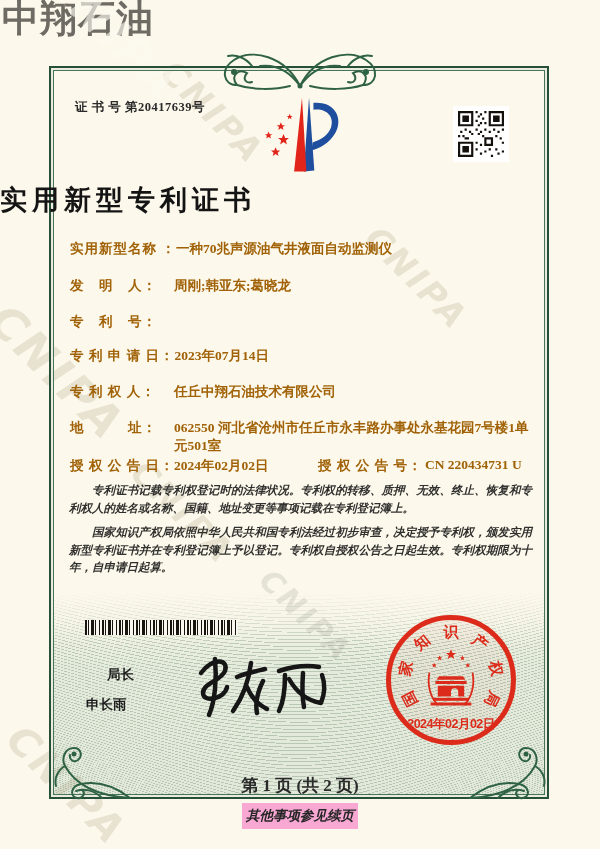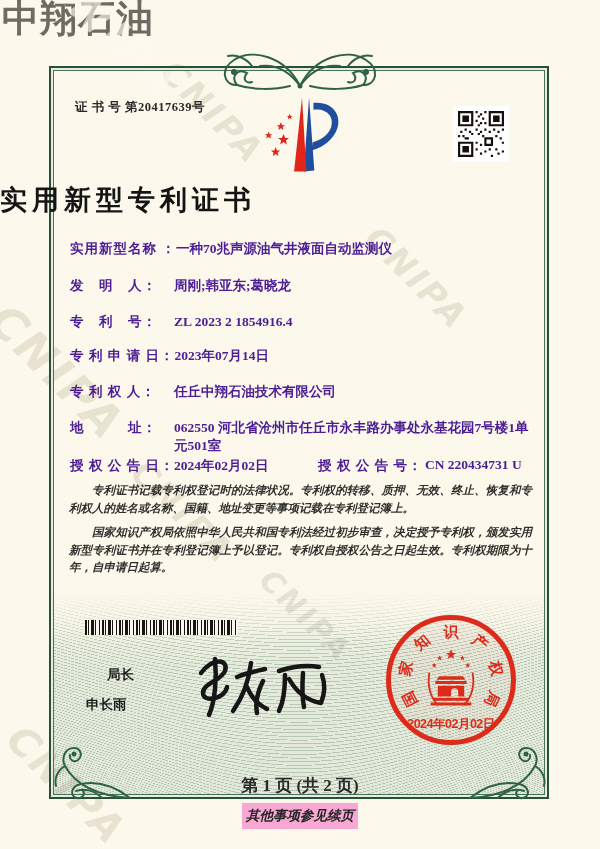--- a/index.html
+++ b/index.html
@@ -55,21 +55,21 @@
   .certno{position:absolute;left:75px;top:99px;font-size:12.5px;font-weight:700;letter-spacing:0.5px;color:#2a2a2a;text-align:center;}
   .cnipa-logo{position:absolute;left:257px;top:94px;width:90px;height:88px;}
   .qr{position:absolute;left:453px;top:106px;width:56px;height:56px;background:#fff;}
   .qr svg{position:absolute;left:5px;top:5px;width:46px;height:46px;}
   .title{
     position:absolute;left:0;top:182px;width:600px;text-align:left;
     font-size:27px;font-weight:700;letter-spacing:5px;color:#141414;
   }
 
   
-  .row{position:absolute;left:70px;width:470px;display:flex;font-size:13.5px;font-weight:600;color:#4c1d95;}
+  .row{position:absolute;left:70px;width:470px;display:flex;font-size:13.5px;font-weight:600;color:#a16207;}
   .row .lbl{flex:0 0 104px;letter-spacing:1px;white-space:pre;}
   .row .val{flex:1;max-width:356px;line-height:18px;}
   .r1{top:240px}.r2{top:277px}.r3{top:313px}.r4{top:347px}.r5{top:383px}.r6{top:419px}
   .r7{top:457px;display:block;}
   .r7 .lbl2{position:absolute;left:248px;letter-spacing:1px;white-space:pre;}
   .r7 .val2{position:absolute;left:355px;}
 
   
   .legal{position:absolute;left:69px;top:482px;width:463px;}
   .legal p{
@@ -209,21 +209,20 @@
   <div class="row r1">
     <span class="lbl">实用新型名称 ：</span>
     <span class="val">一种70兆声源油气井液面自动监测仪</span>
   </div>
   <div class="row r2">
     <span class="lbl">发　明　人：</span>
     <span class="val">周刚;韩亚东;葛晓龙</span>
   </div>
   <div class="row r3">
     <span class="lbl">专　利　号：</span>
-    <span class="val">ZL 2023 2 1854916.4</span>
   </div>
   <div class="row r4">
     <span class="lbl">专 利 申 请 日：</span>
     <span class="val">2023年07月14日</span>
   </div>
   <div class="row r5">
     <span class="lbl">专 利 权 人：</span>
     <span class="val">任丘中翔石油技术有限公司</span>
   </div>
   <div class="row r6">

